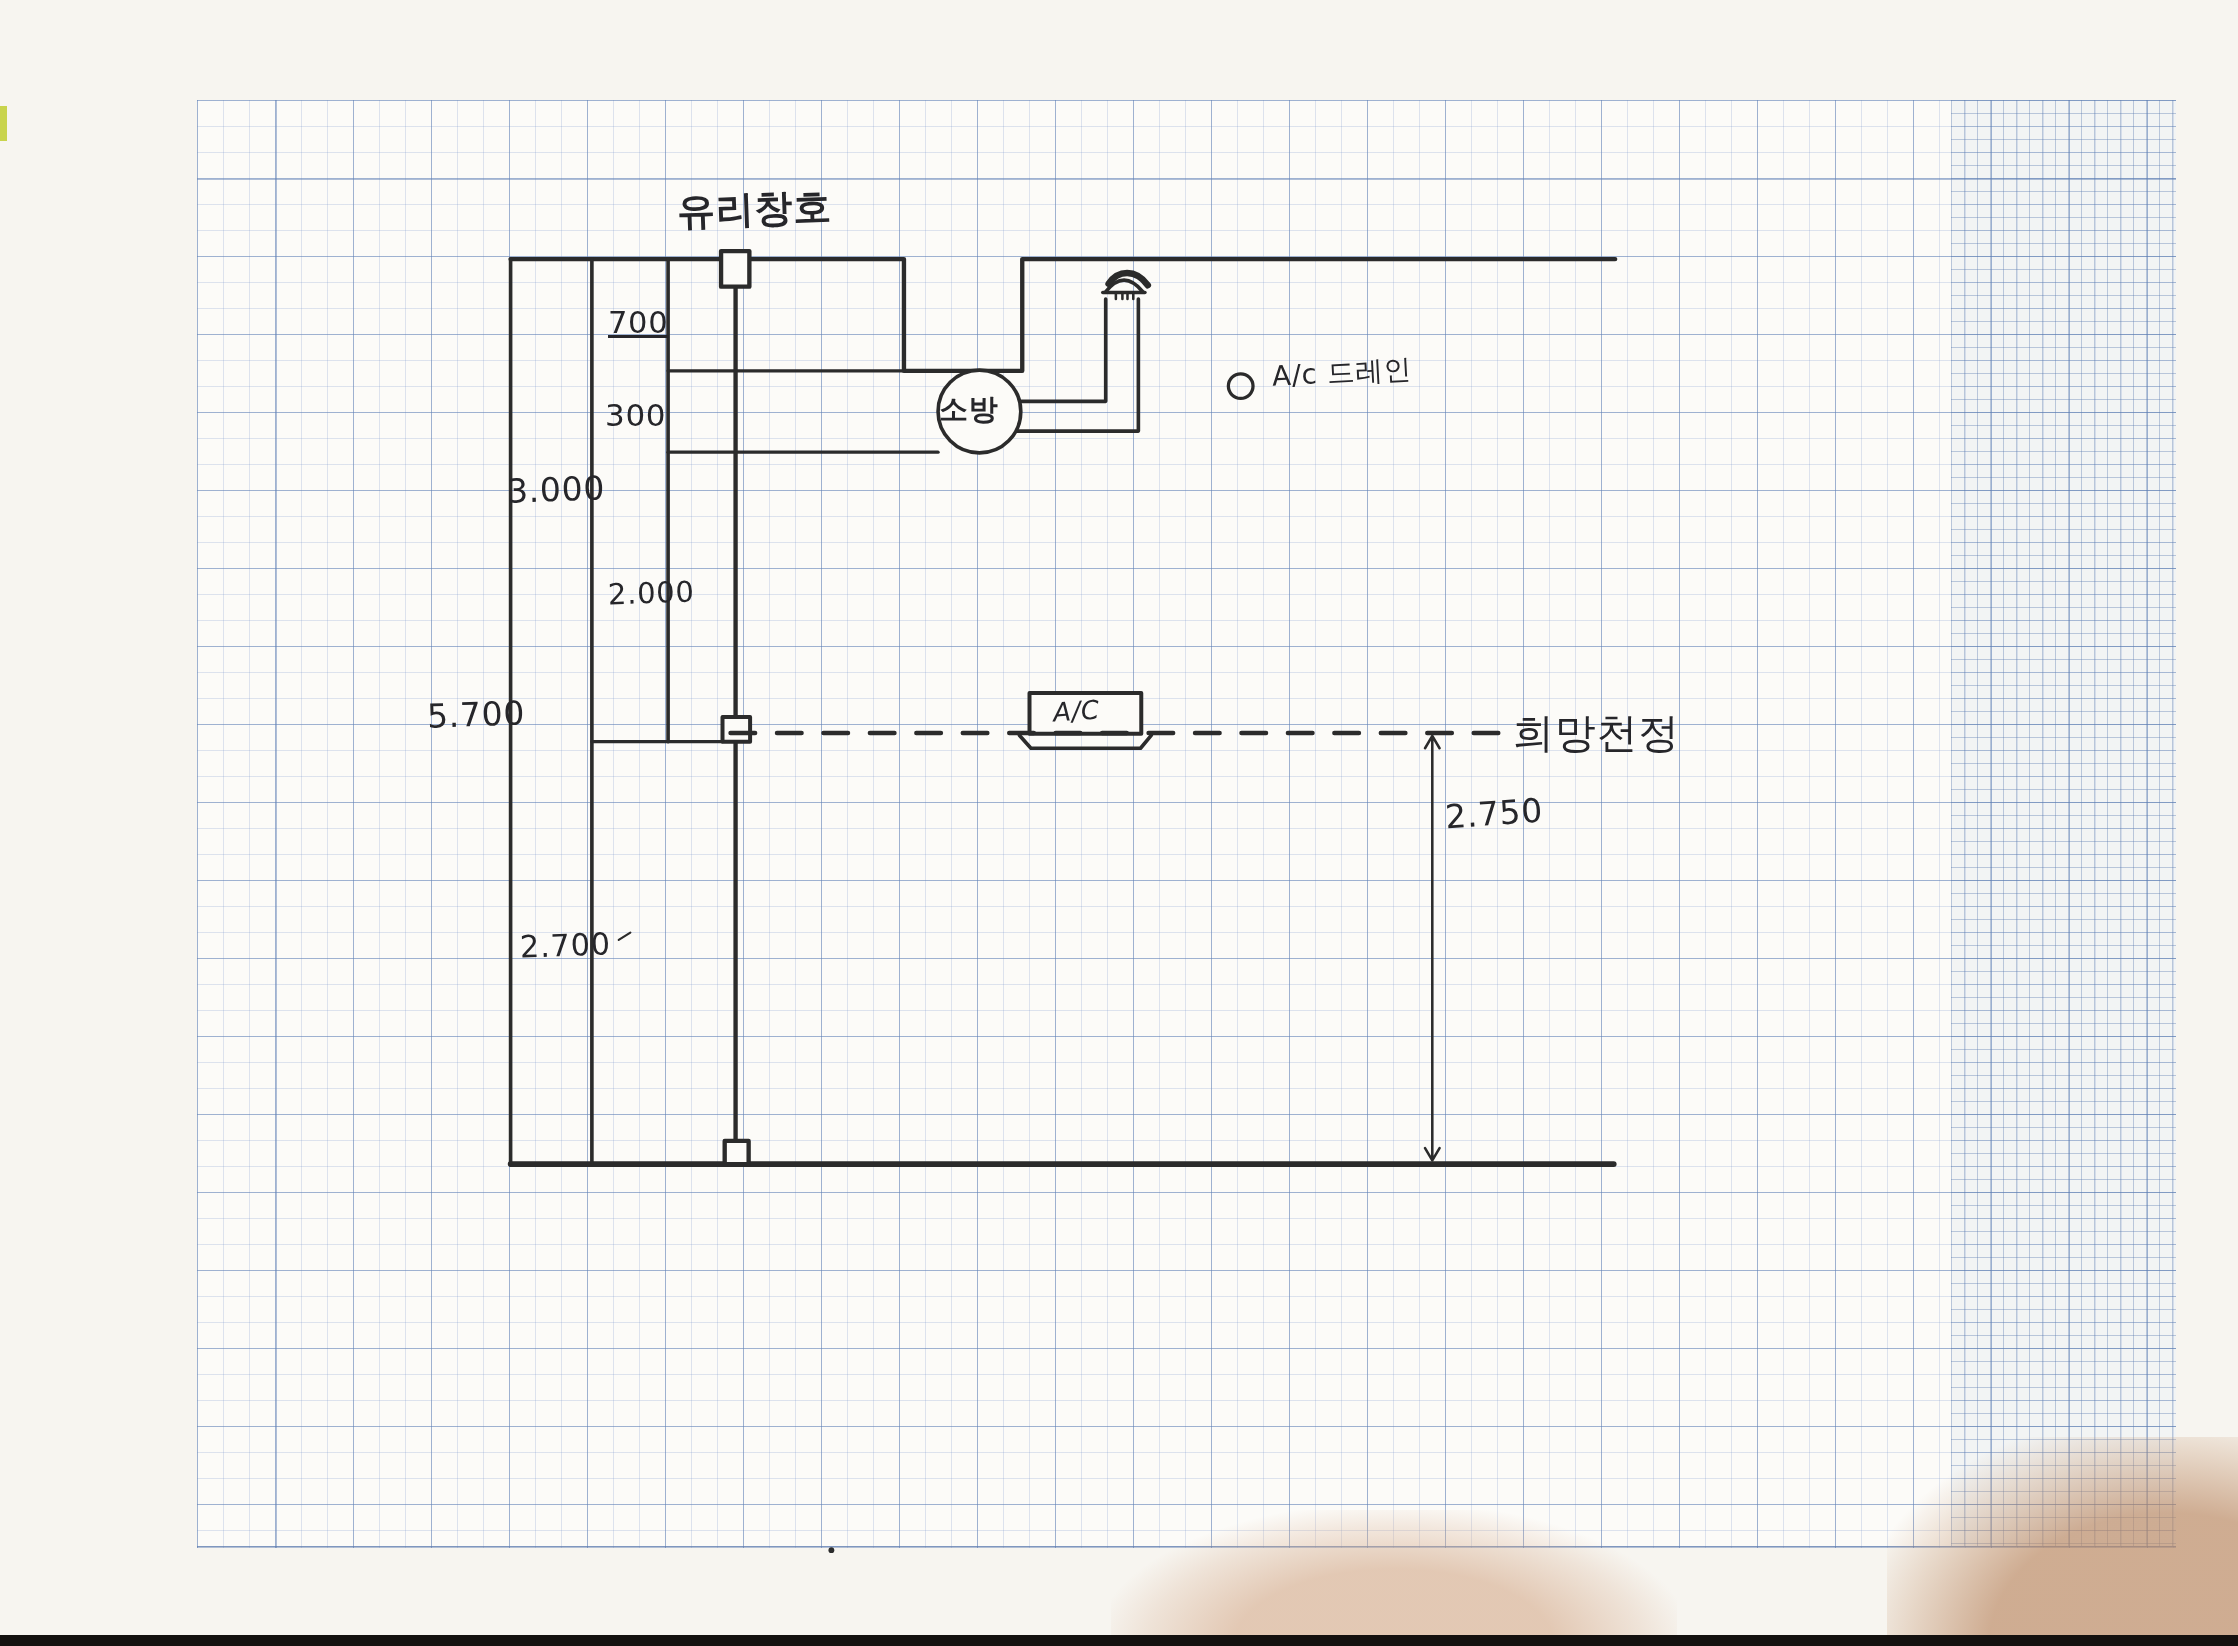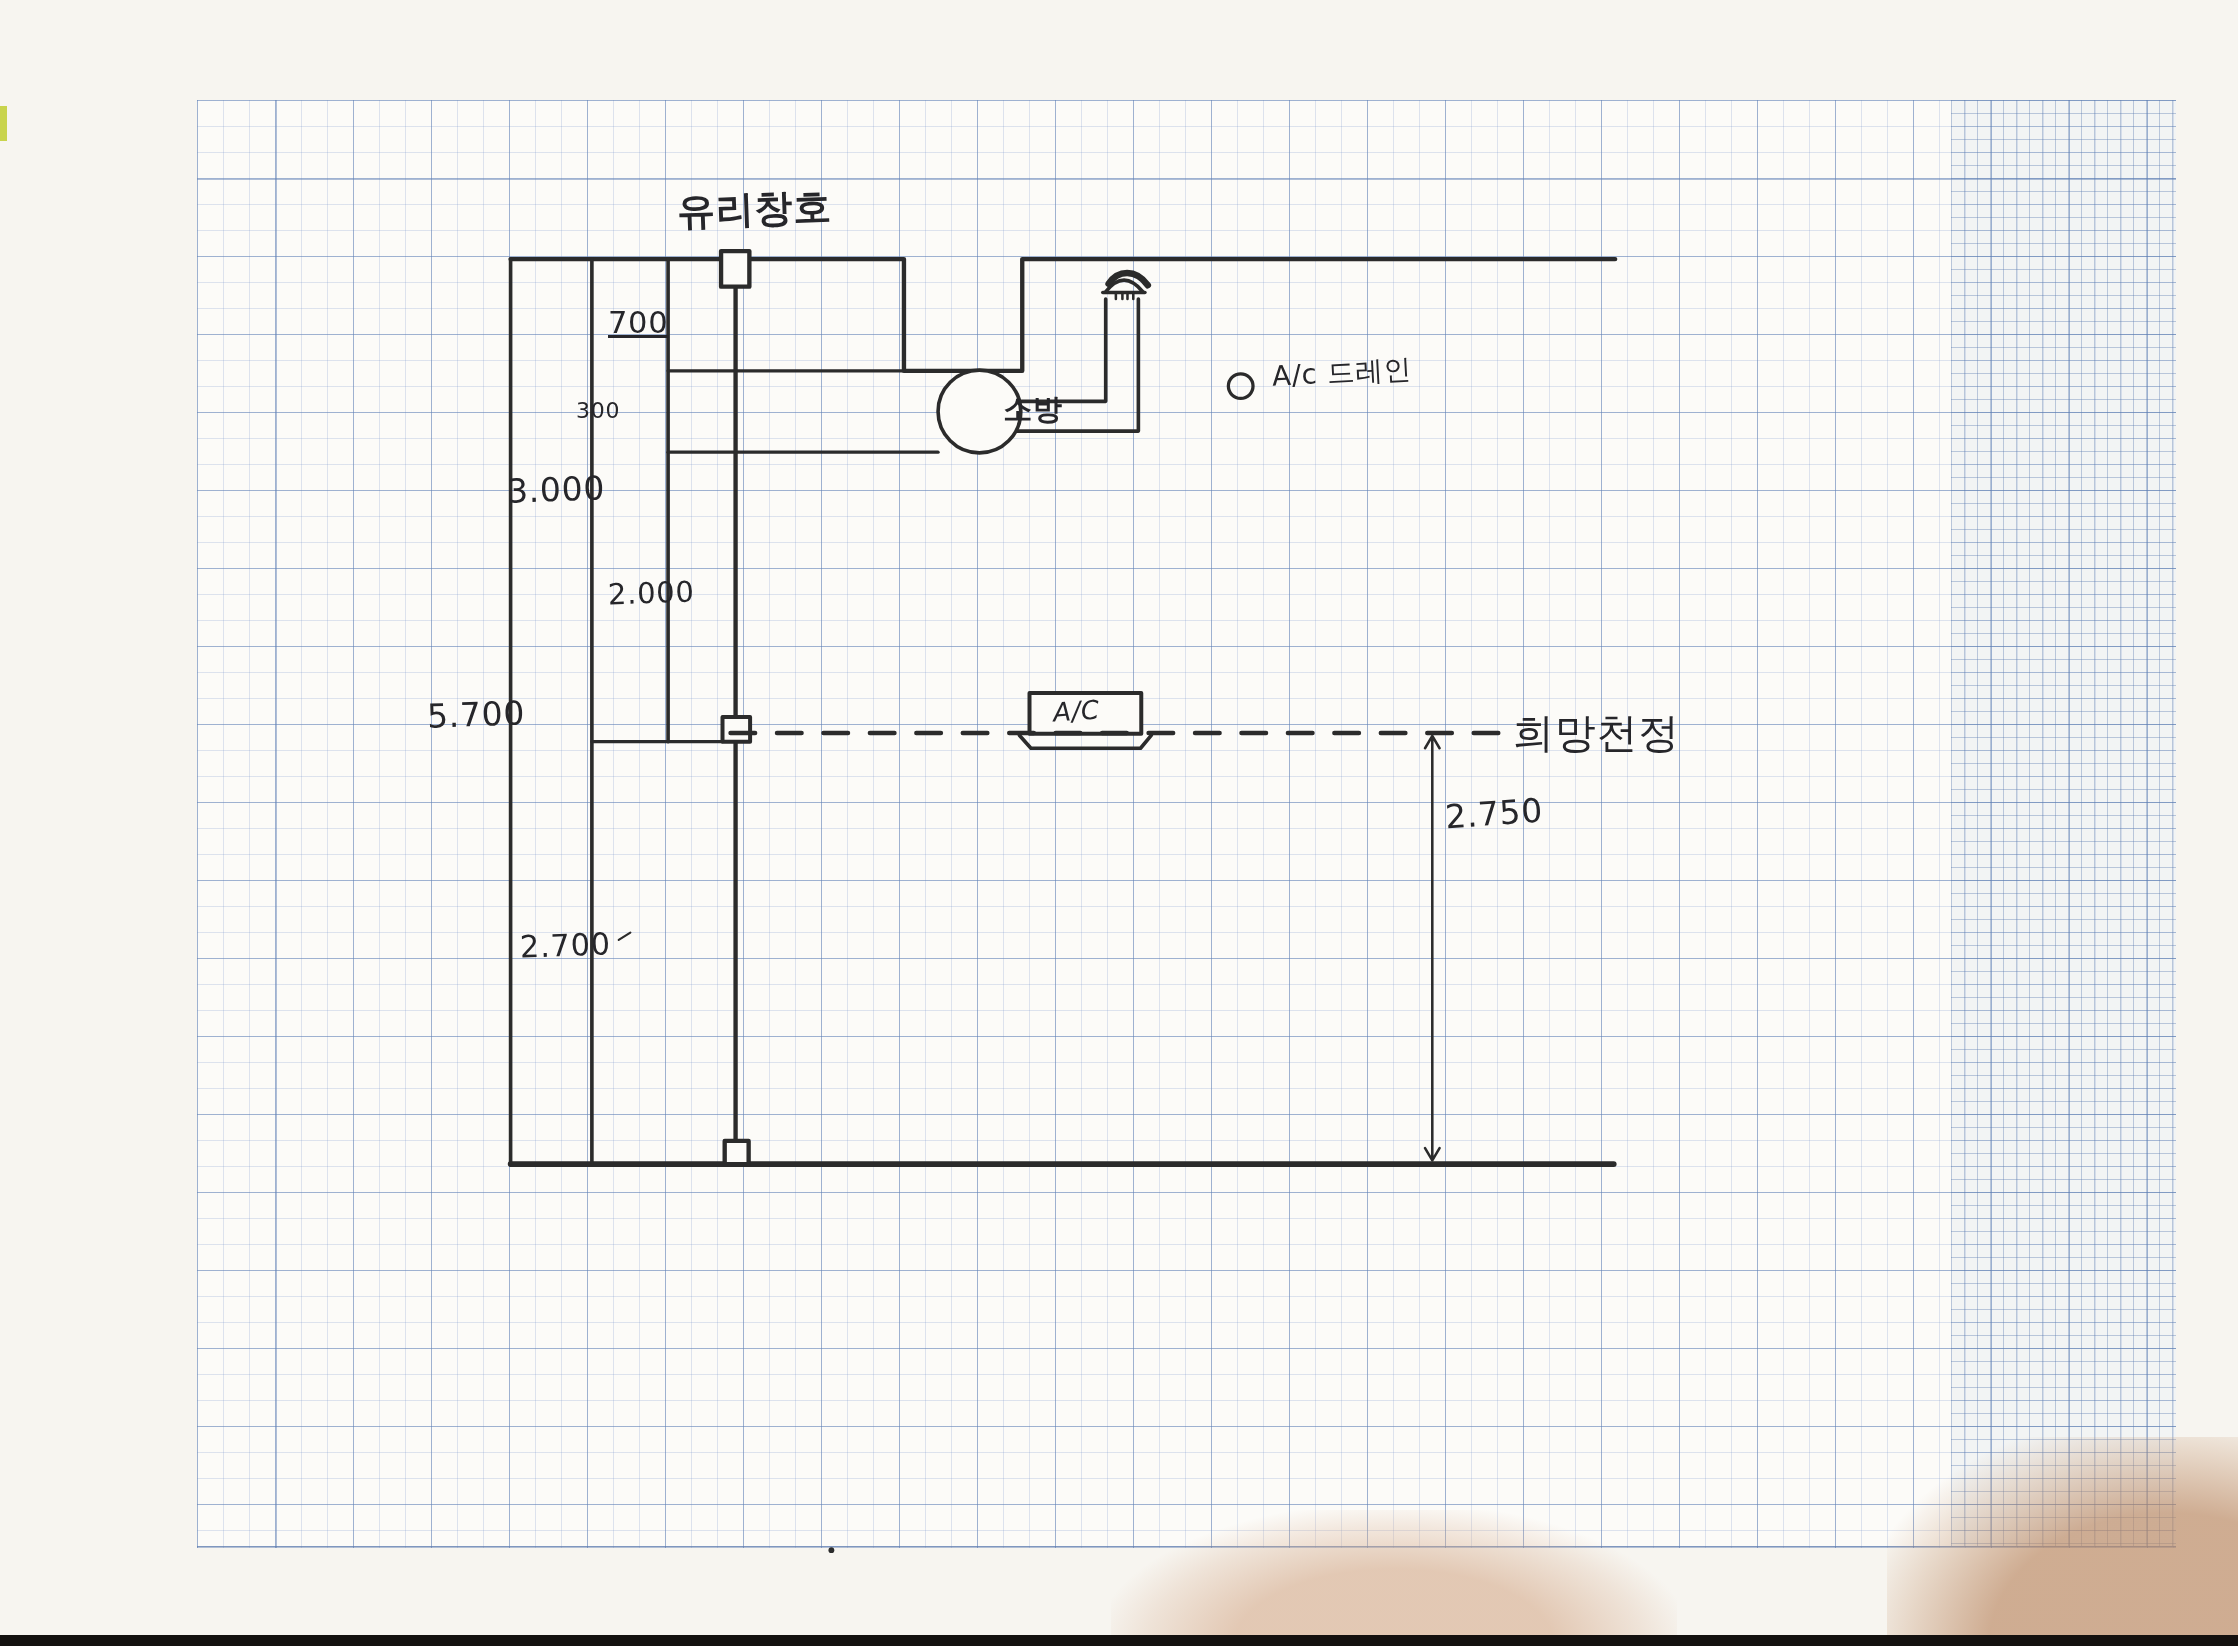--- a/index.html
+++ b/index.html
@@ -96,31 +96,31 @@
 
       <path stroke-width="3" d="M852 1295 l16 -10"></path>
       <circle cx="1145" cy="2136" r="4" fill="#2b2b2b" stroke="none"></circle>
     </g>
   </svg>
 
   <div class="lbl" style="left:677px;top:190px;font-size:38px;font-weight:bold;transform:rotate(-2deg);">유리창호</div>
 
   <div class="lbl" style="left:608px;top:308px;font-size:30.5px;text-decoration:underline;">700</div>
 
-  <div class="lbl" style="left:576px;top:400px;font-size:22px;">300</div>
+  <div class="lbl" style="left:605px;top:400px;font-size:31px;">300</div>
 
   <div class="lbl" style="left:507px;top:473px;font-size:33px;transform:rotate(-2deg);">3.000</div>
 
   <div class="lbl" style="left:608px;top:579px;font-size:29px;transform:rotate(-2deg);">2.000</div>
 
   <div class="lbl" style="left:427px;top:698px;font-size:33px;transform:rotate(-2deg);">5.700</div>
 
   <div class="lbl" style="left:520px;top:931px;font-size:30.5px;transform:rotate(-2deg);">2.700</div>
 
-  <div class="lbl" style="left:993px;top:395px;width:80px;text-align:center;font-size:29px;font-weight:bold;">소방</div>
+  <div class="lbl" style="left:939px;top:395px;width:80px;font-size:29px;font-weight:bold;">소방</div>
 
   <div class="lbl" style="left:1053px;top:698px;font-size:26px;font-style:italic;transform:rotate(-4deg);">A/C</div>
 
   <div class="lbl" style="left:1272px;top:359px;font-size:27.6px;transform:rotate(-3deg);">A/c 드레인</div>
 
   <div class="lbl" style="left:1513px;top:713px;font-size:41px;font-weight:normal;">희망천정</div>
 
   <div class="lbl" style="left:1445px;top:797px;font-size:33px;transform:rotate(-4deg);">2.750</div>
 
   <div class="blob blob-center"></div>

